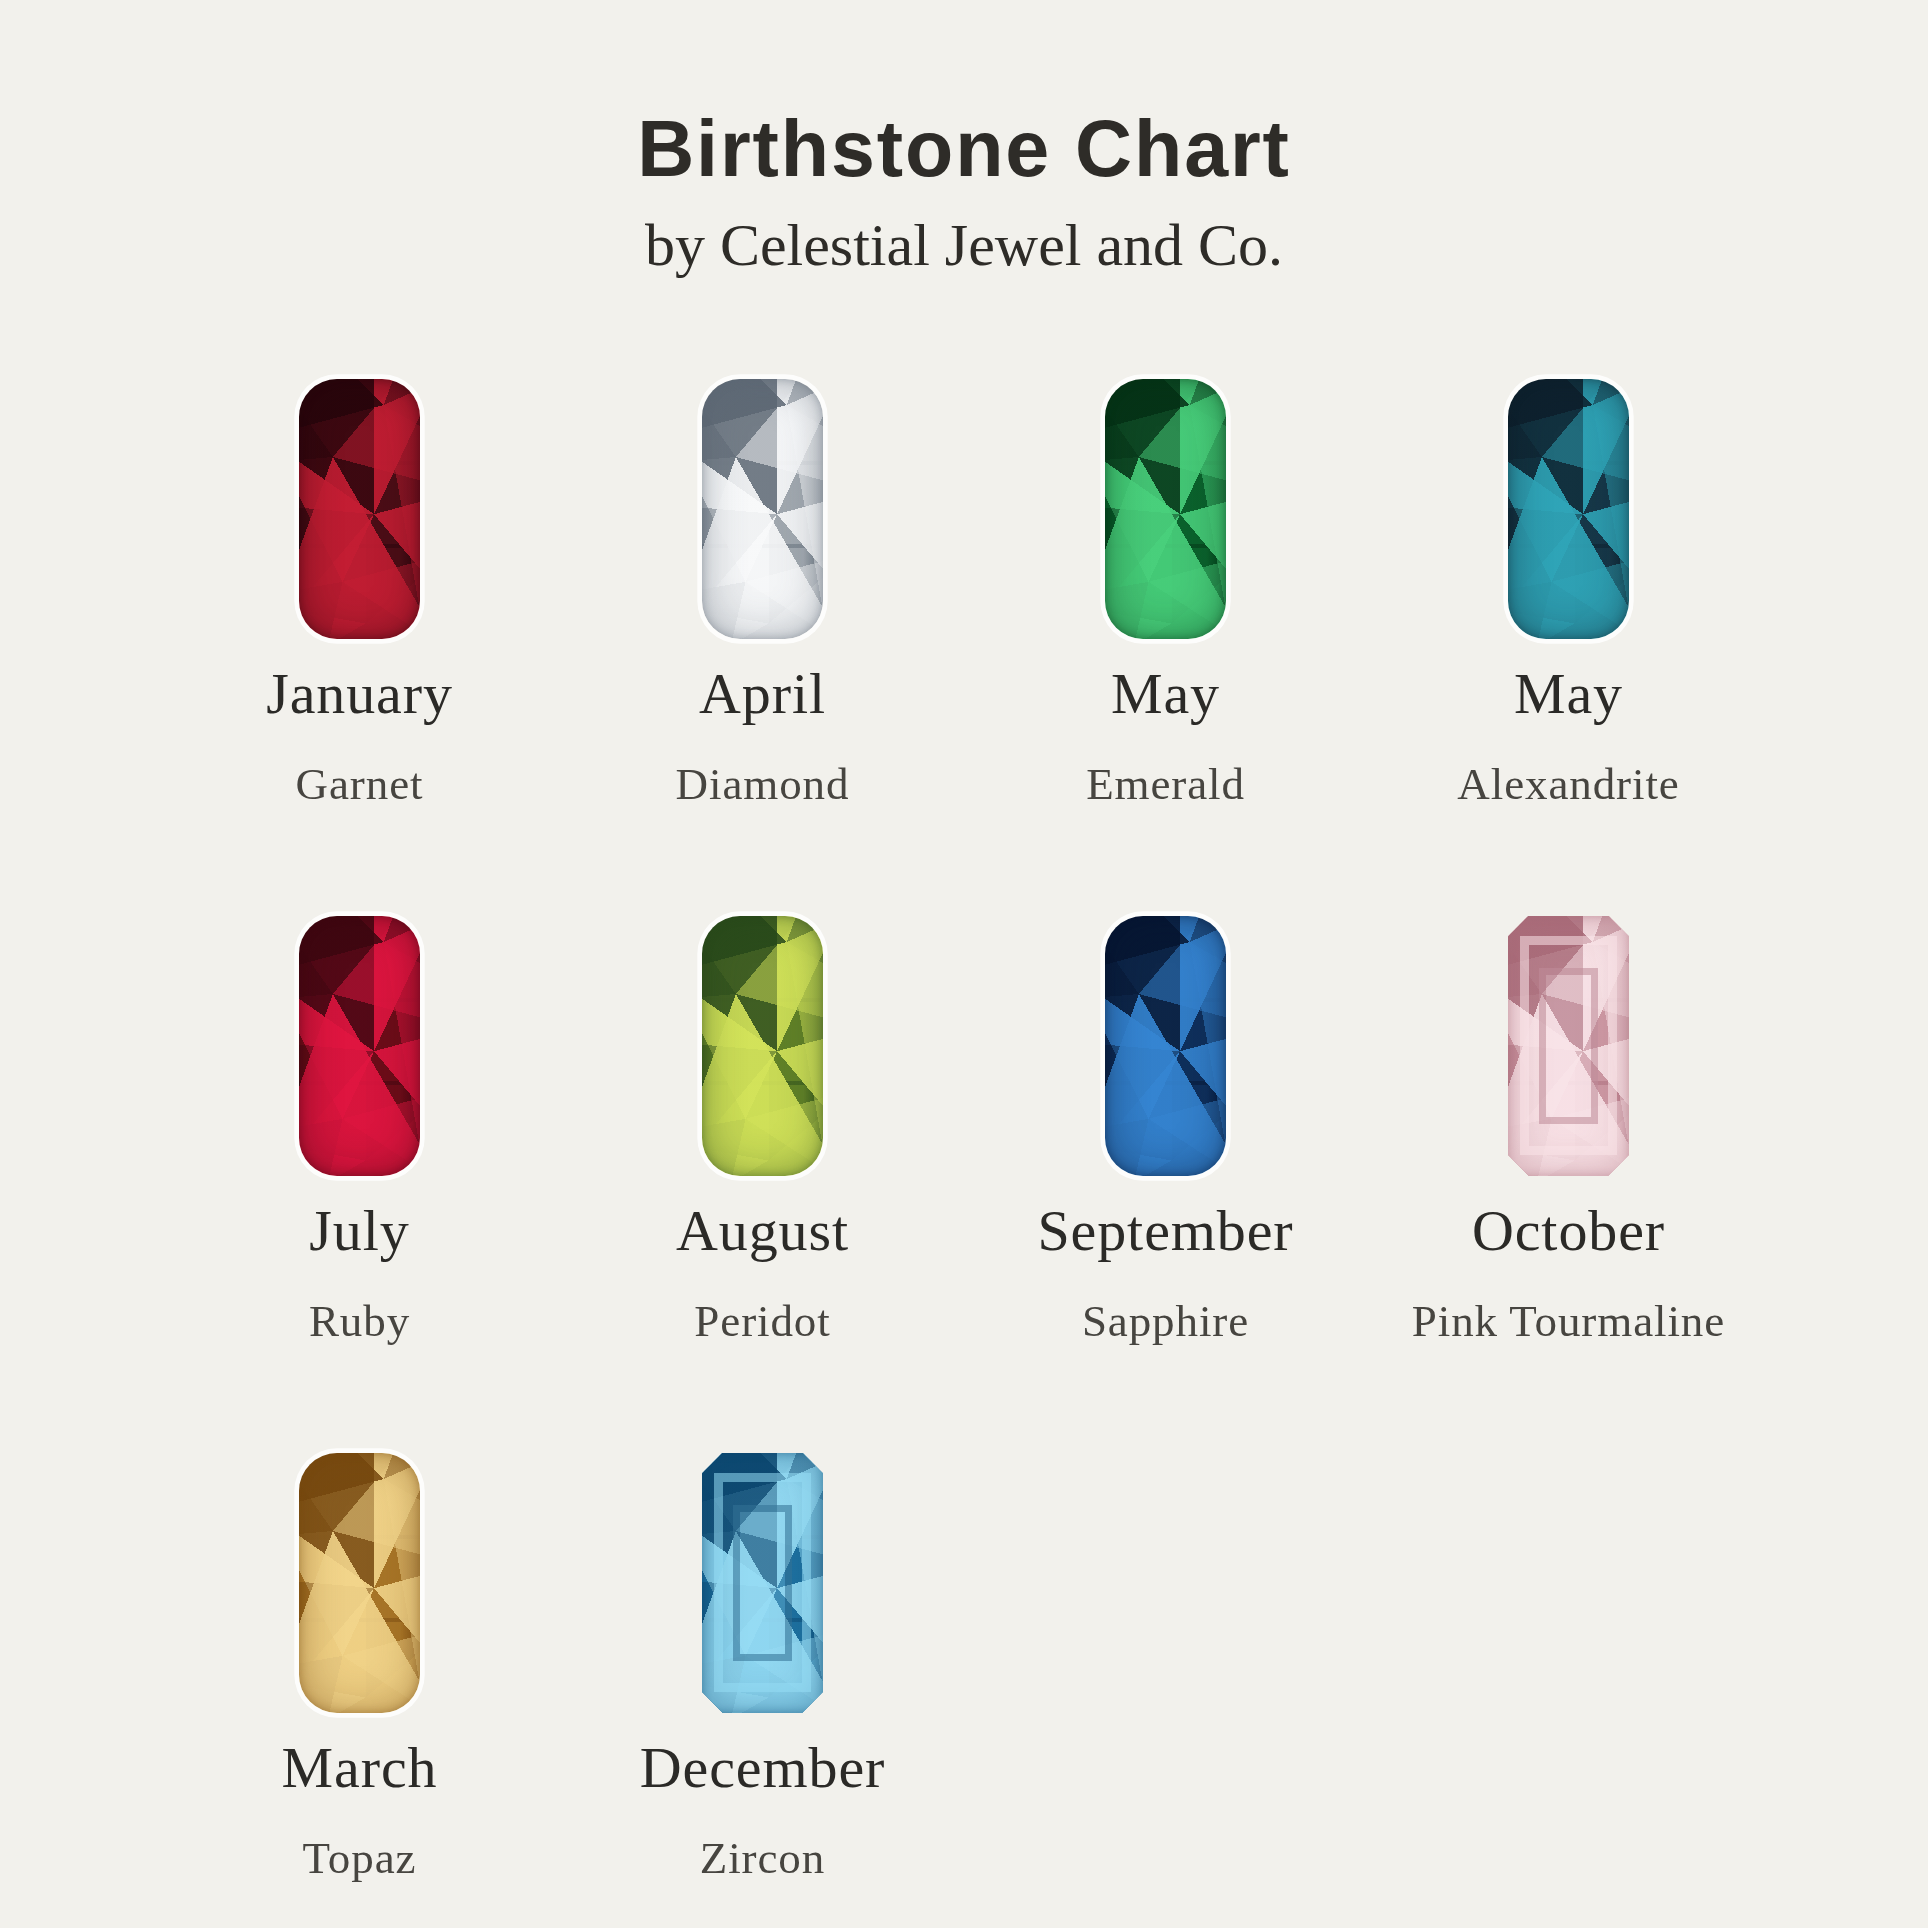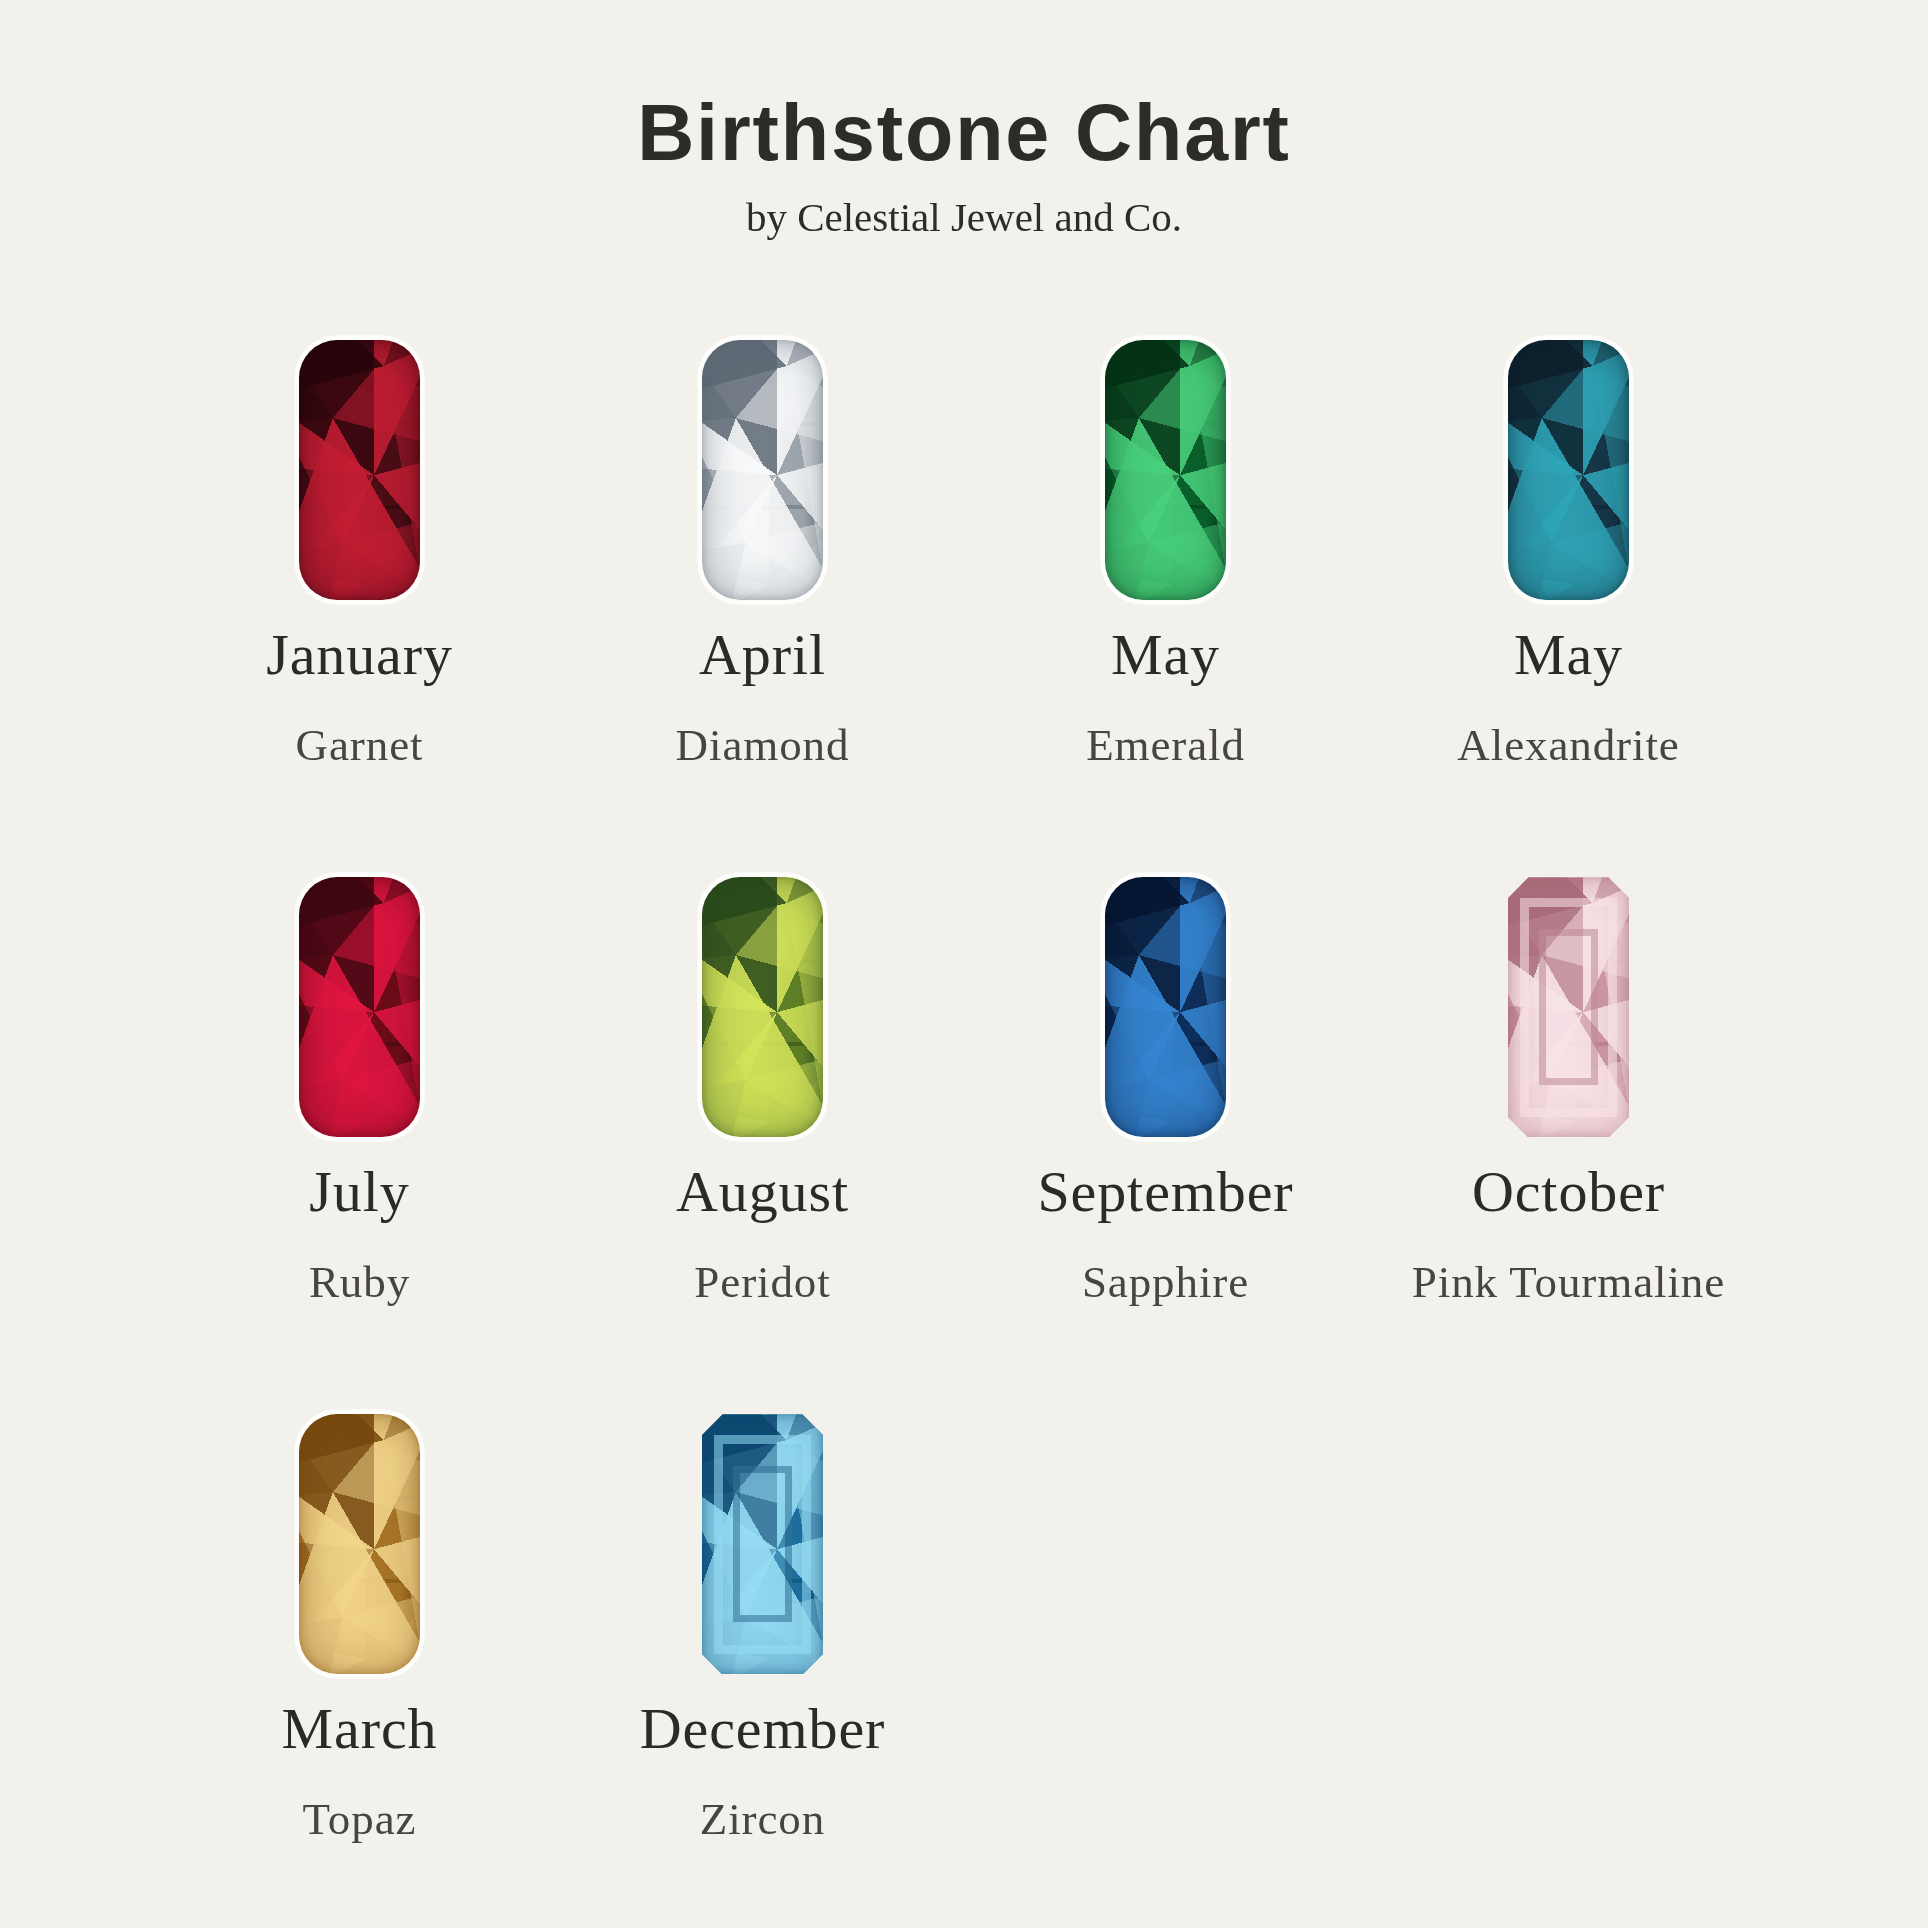--- a/index.html
+++ b/index.html
@@ -7,31 +7,31 @@
     width:1928px;height:1928px;overflow:hidden;
     background:var(--bg,#f2f1ec);
     font-family:"Liberation Serif",serif;
     -webkit-font-smoothing:antialiased;
   }
   .page{width:1928px;height:1928px;position:relative;}
 
   
   .header{text-align:center;padding-top:89px;}
   .title{
-    margin:0;
+    margin:16px;
     font-family:"Liberation Sans",sans-serif;
     font-weight:bold;
     font-size:79px;
     letter-spacing:1.9px;
     line-height:1.12;
     color:var(--title-color,#2e2c28);
   }
   .subtitle{
     margin-top:17px;
-    font-size:41px;
+    font-size:60px;
     line-height:1.17;
     color:var(--title-color,#2e2c28);
   }
 
   
   .grid{
     width:1612px;
     margin:98px auto 0 auto;
     display:grid;
     grid-template-columns:repeat(4,403px);

